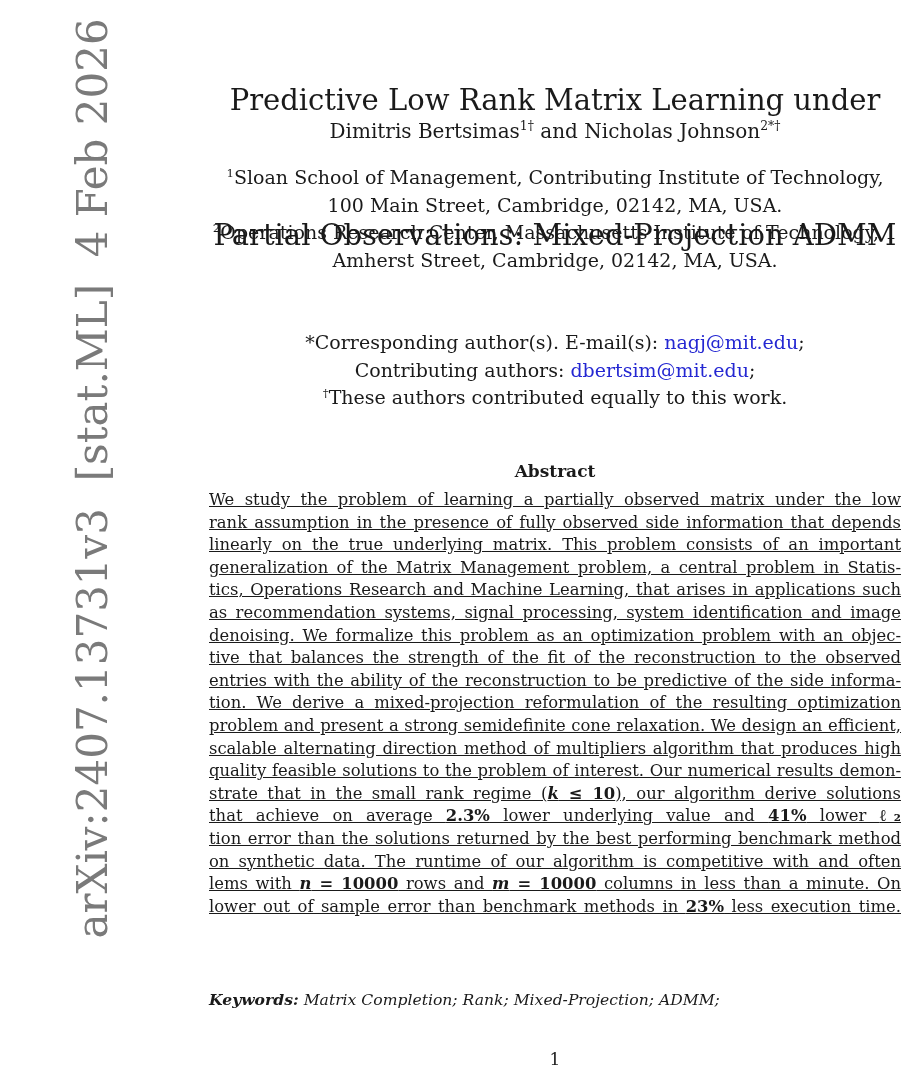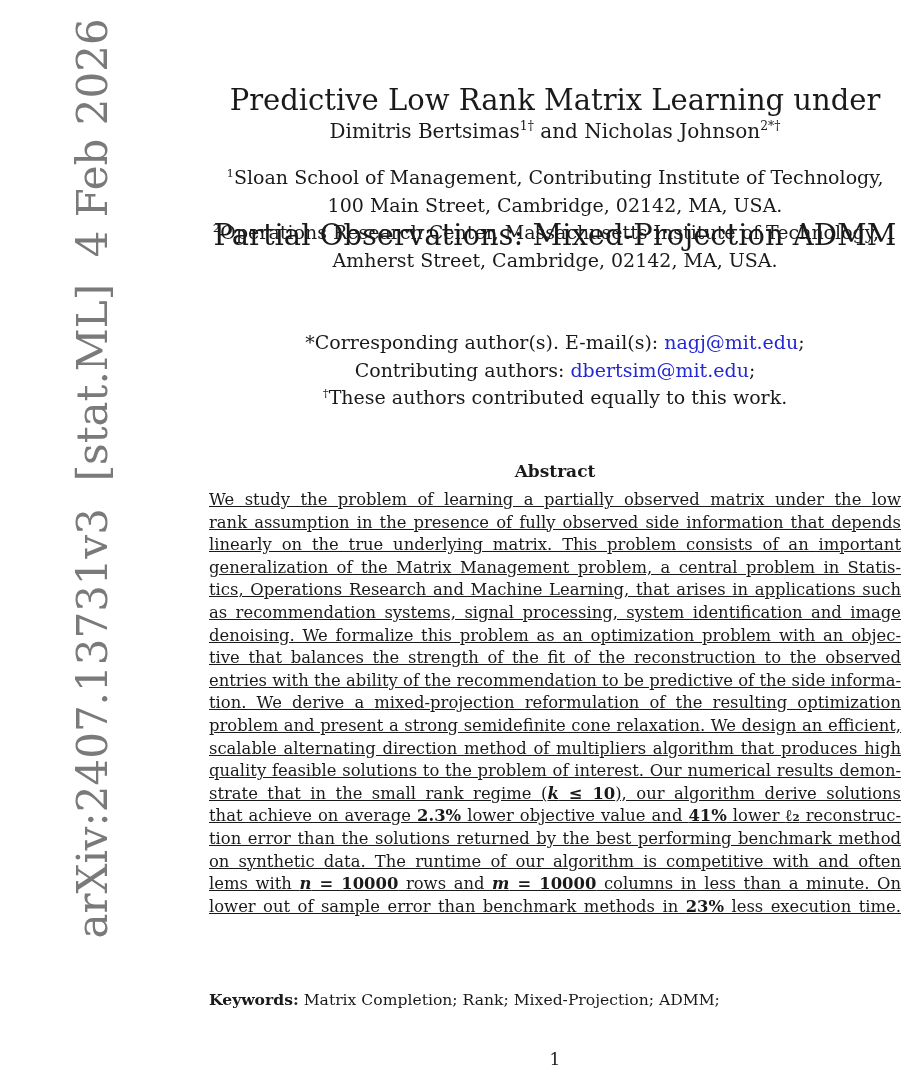--- a/index.html
+++ b/index.html
@@ -18,21 +18,21 @@
   .affils{position:absolute;top:164px;width:100%;}
   .affils .line{text-align:center;font-size:19px;line-height:27.6px;white-space:pre;}
   .correspond{position:absolute;top:329px;width:100%;}
   .correspond .line{text-align:center;font-size:19px;line-height:27.6px;white-space:pre;}
   .abs-head{position:absolute;top:461px;width:100%;text-align:center;font-size:17px;font-weight:bold;}
   .abs-body{position:absolute;top:489px;left:19px;width:692px;text-decoration:underline;}
   .abs-body .line{
     font-size:16.4px;line-height:22.6px;height:22.6px;overflow:hidden;
     text-align:justify;text-align-last:justify;hyphens:none;
   }
-  .keywords{position:absolute;top:990px;left:19px;width:692px;font-size:15.6px;}
+  .keywords{position:absolute;top:990px;left:19px;width:692px;font-size:15.6px;font-style:italic;}
   .pagenum{position:absolute;top:1049px;width:100%;text-align:center;font-size:17px;}
   .b{font-weight:bold;}
   .i{font-style:italic;}
   .sup{vertical-align:super;font-size:62%;line-height:0;}
   .link{color:var(--link,#2323d0);}
 </style>
 </head>
 <body>
 
 <div class="page">
@@ -67,27 +67,27 @@
 
     <div class="abs-body">
         <div class="line"><span>We study the problem of learning a partially observed matrix under the low</span></div>
         <div class="line"><span>rank assumption in the presence of fully observed side information that depends</span></div>
         <div class="line"><span>linearly on the true underlying matrix. This problem consists of an important</span></div>
         <div class="line"><span>generalization of the Matrix Management problem, a central problem in Statis-</span></div>
         <div class="line"><span>tics, Operations Research and Machine Learning, that arises in applications such</span></div>
         <div class="line"><span>as recommendation systems, signal processing, system identification and image</span></div>
         <div class="line"><span>denoising. We formalize this problem as an optimization problem with an objec-</span></div>
         <div class="line"><span>tive that balances the strength of the fit of the reconstruction to the observed</span></div>
-        <div class="line"><span>entries with the ability of the recommendation to be predictive of the side informa-</span></div>
+        <div class="line"><span>entries with the ability of the reconstruction to be predictive of the side informa-</span></div>
         <div class="line"><span>tion. We derive a mixed-projection reformulation of the resulting optimization</span></div>
         <div class="line"><span>problem and present a strong semidefinite cone relaxation. We design an efficient,</span></div>
         <div class="line"><span>scalable alternating direction method of multipliers algorithm that produces high</span></div>
         <div class="line"><span>quality feasible solutions to the problem of interest. Our numerical results demon-</span></div>
         <div class="line"><span>strate that in the small rank regime (</span><span class="b i">k</span><span class="b"> ≤ 10</span><span>), our algorithm derive solutions</span></div>
-        <div class="line"><span>that achieve on average </span><span class="b">2.3%</span><span> lower objective value and </span><span class="b">41%</span><span> lower </span><span class="b">ℓ₂</span><span> reconstruc-</span></div>
+        <div class="line"><span>that achieve on average </span><span class="b">2.3%</span><span> lower underlying value and </span><span class="b">41%</span><span> lower </span><span class="b">ℓ₂</span><span> reconstruc-</span></div>
         <div class="line"><span>tion error than the solutions returned by the best performing benchmark method</span></div>
         <div class="line"><span>on synthetic data. The runtime of our algorithm is competitive with and often</span></div>
         <div class="line"><span>lems with </span><span class="b i">n</span><span class="b"> = 10000</span><span> rows and </span><span class="b i">m</span><span class="b"> = 10000</span><span> columns in less than a minute. On</span></div>
         <div class="line"><span>lower out of sample error than benchmark methods in </span><span class="b">23%</span><span> less execution time.</span></div>
       </div>
 
     <div class="keywords"><span class="b">Keywords:</span><span> Matrix Completion; Rank; Mixed-Projection; ADMM;</span></div>
 
     <div class="pagenum">1</div>
 

